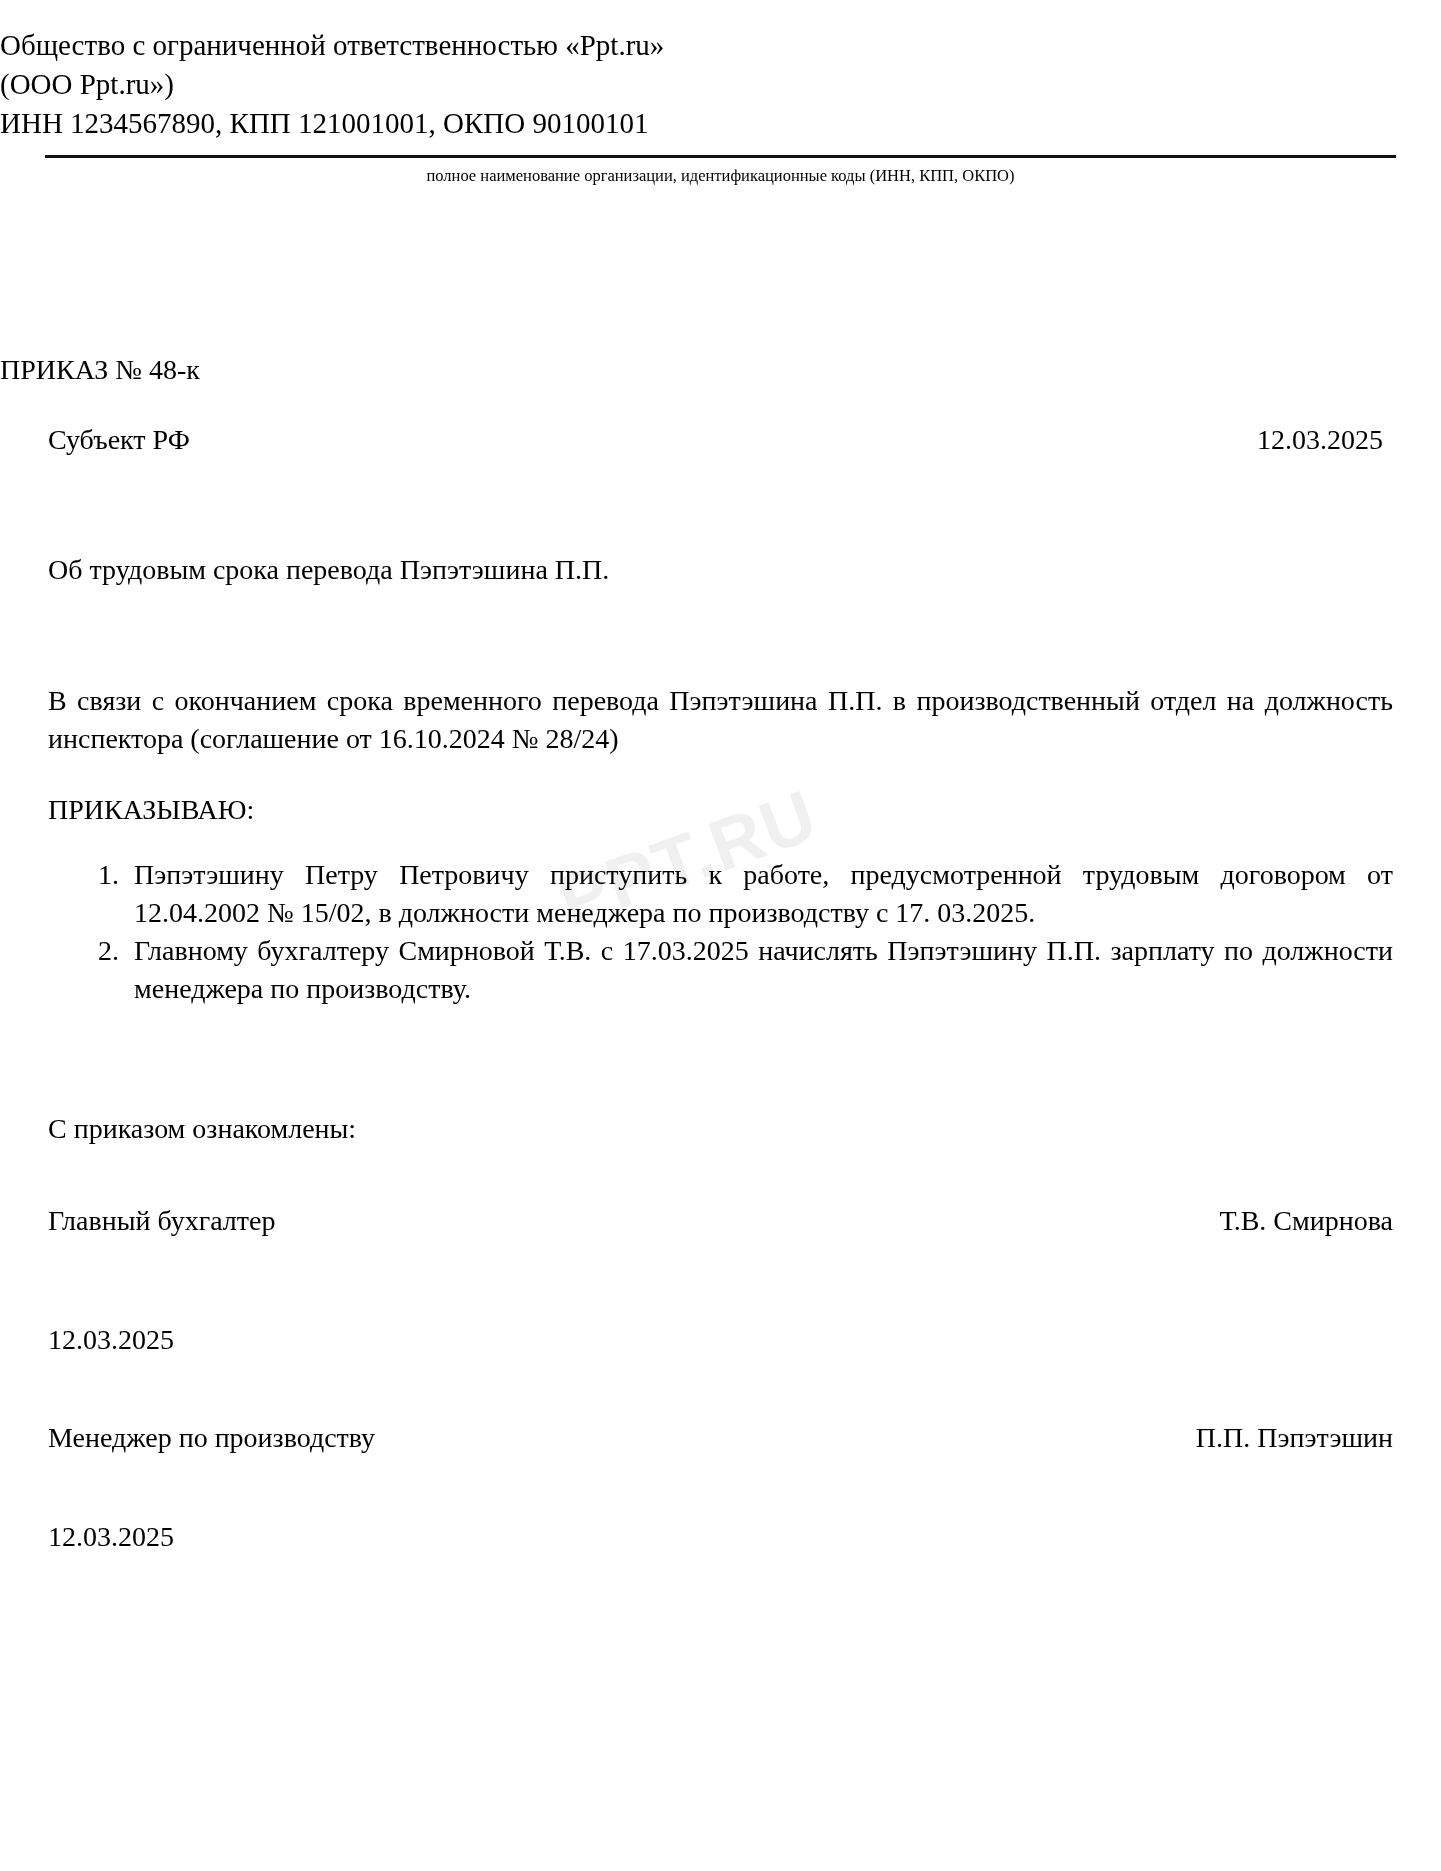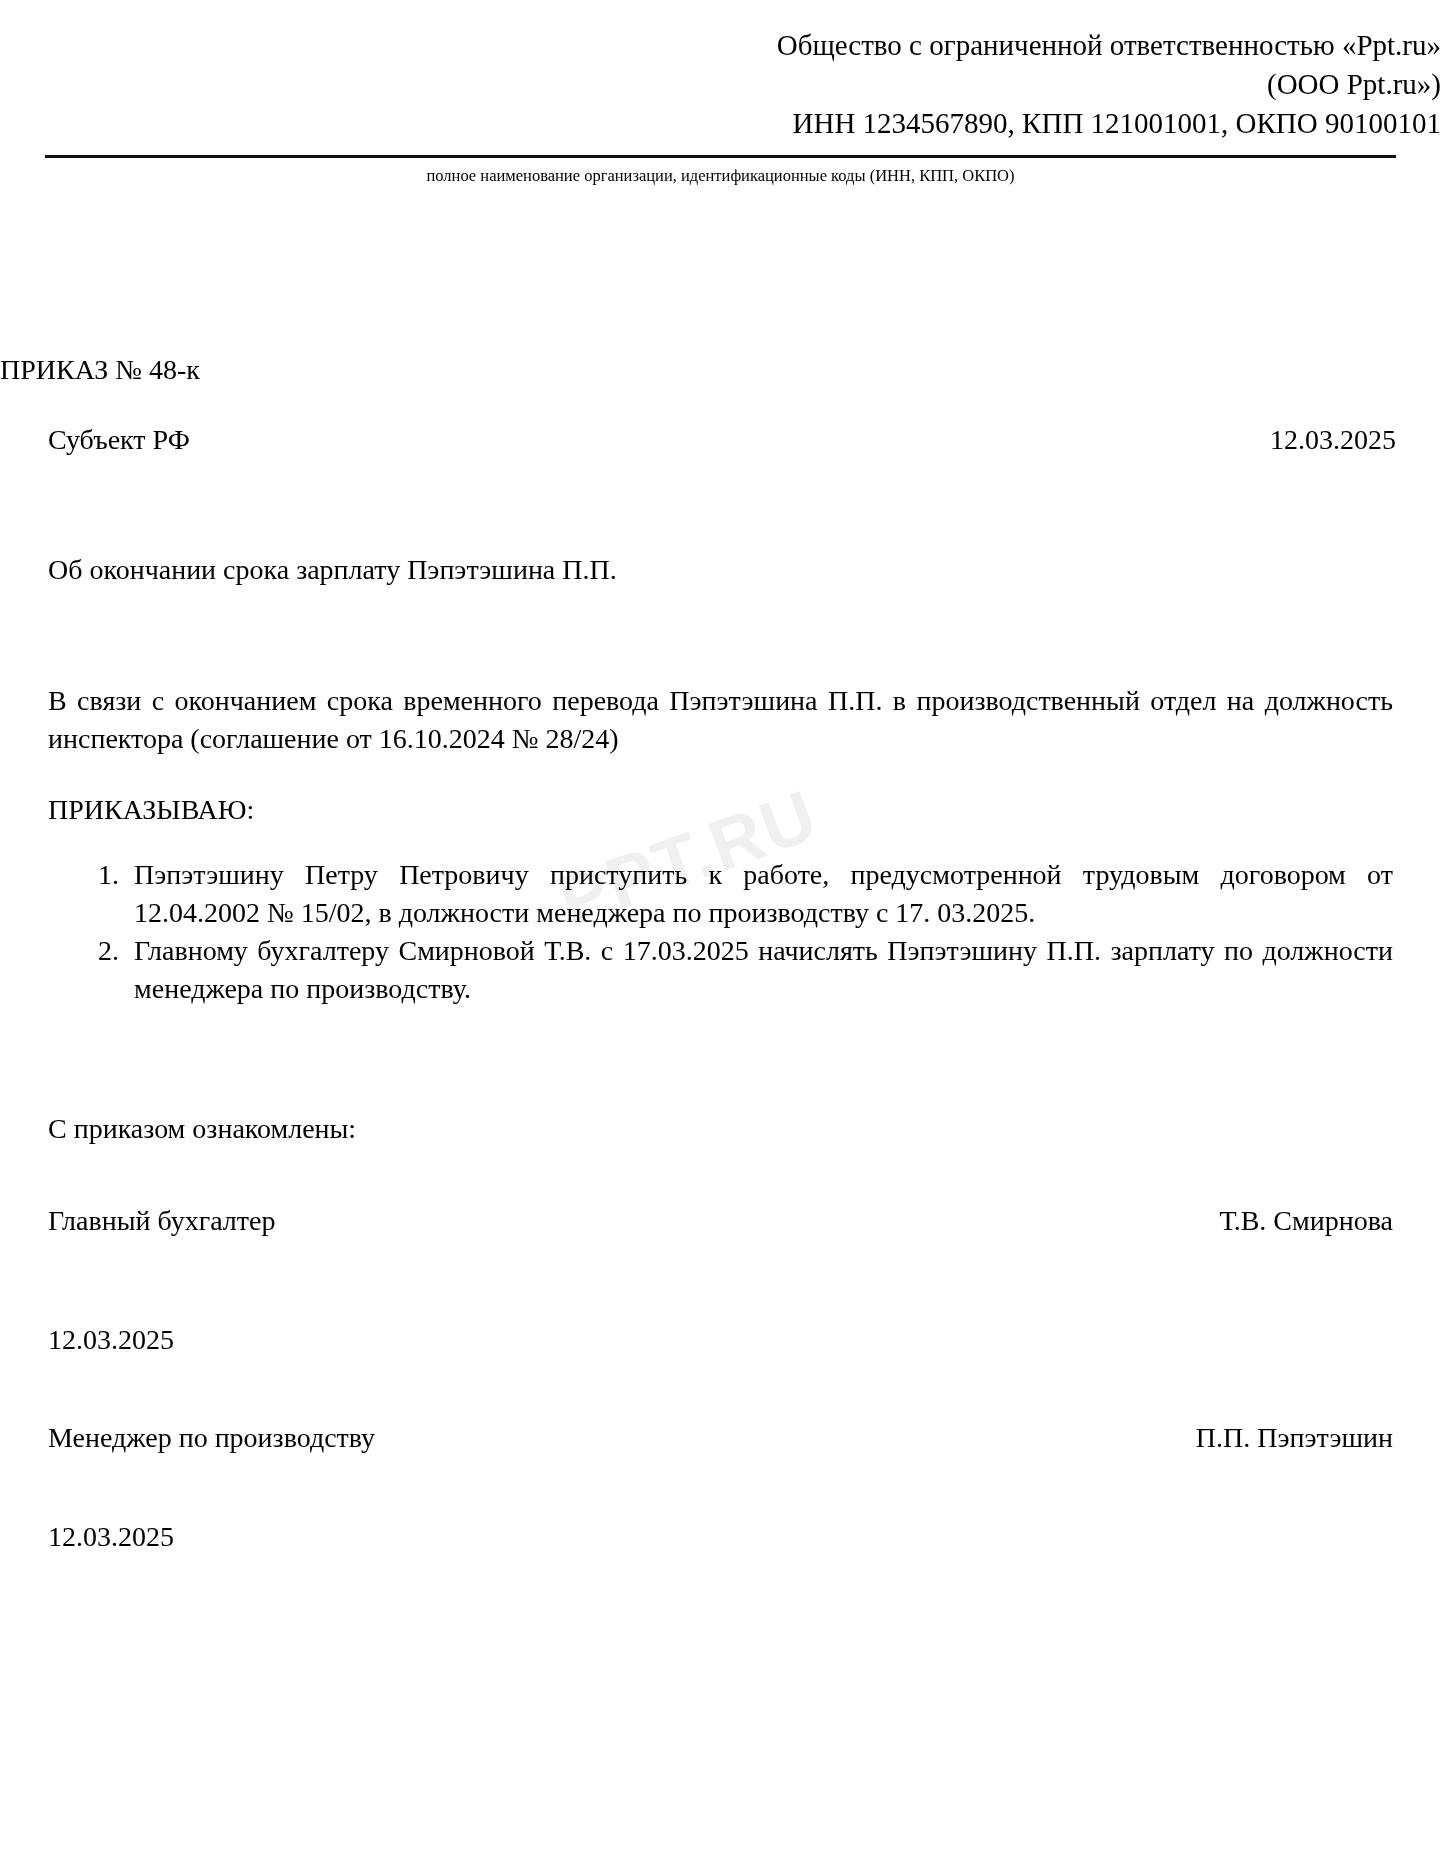--- a/index.html
+++ b/index.html
@@ -40,21 +40,21 @@
   }
 
   .content {
     position: relative;
     z-index: 2;
   }
 
   
   .letterhead {
     padding-top: 26px;
-    text-align: right;
+    text-align: left;
   }
   .letterhead .org-line {
     font-size: 29px;
     line-height: 39px;
     white-space: nowrap;
   }
 
   .header-rule {
     margin: 12px 45px 0 45px;
     border-top: 3px solid #111111;
@@ -72,21 +72,21 @@
     text-align: left;
     font-size: 28px;
     margin-top: 167px;
   }
 
   
   .row-two {
     display: flex;
     justify-content: space-between;
     align-items: baseline;
-    padding: 0 45px 0 48px;
+    padding: 0 58px 0 48px;
     font-size: 28px;
   }
   .place-date-row {
     margin-top: 38px;
   }
 
   .subject {
     padding: 0 48px;
     font-size: 28px;
     margin-top: 98px;
@@ -170,21 +170,21 @@
 
     <div class="header-caption">полное наименование организации, идентификационные коды (ИНН, КПП, ОКПО)</div>
 
     <div class="order-title">ПРИКАЗ № 48-к</div>
 
     <div class="row-two place-date-row">
       <div>Субъект РФ</div>
       <div>12.03.2025</div>
     </div>
 
-    <div class="subject">Об окончании срока зарплату Пэпэтэшина П.П.</div>
+    <div class="subject">Об трудовым срока перевода Пэпэтэшина П.П.</div>
 
     <div class="body-para">В связи с окончанием срока временного перевода Пэпэтэшина П.П. в производственный отдел на должность инспектора (соглашение от 16.10.2024 № 28/24)</div>
 
     <div class="order-verb">ПРИКАЗЫВАЮ:</div>
 
     <ol class="items">
       <li>Пэпэтэшину Петру Петровичу приступить к работе, предусмотренной трудовым договором от 12.04.2002 № 15/02, в должности менеджера по производству с 17. 03.2025.</li>
       <li>Главному бухгалтеру Смирновой Т.В. с 17.03.2025 начислять Пэпэтэшину П.П. зарплату по должности менеджера по производству.</li>
     </ol>
 

